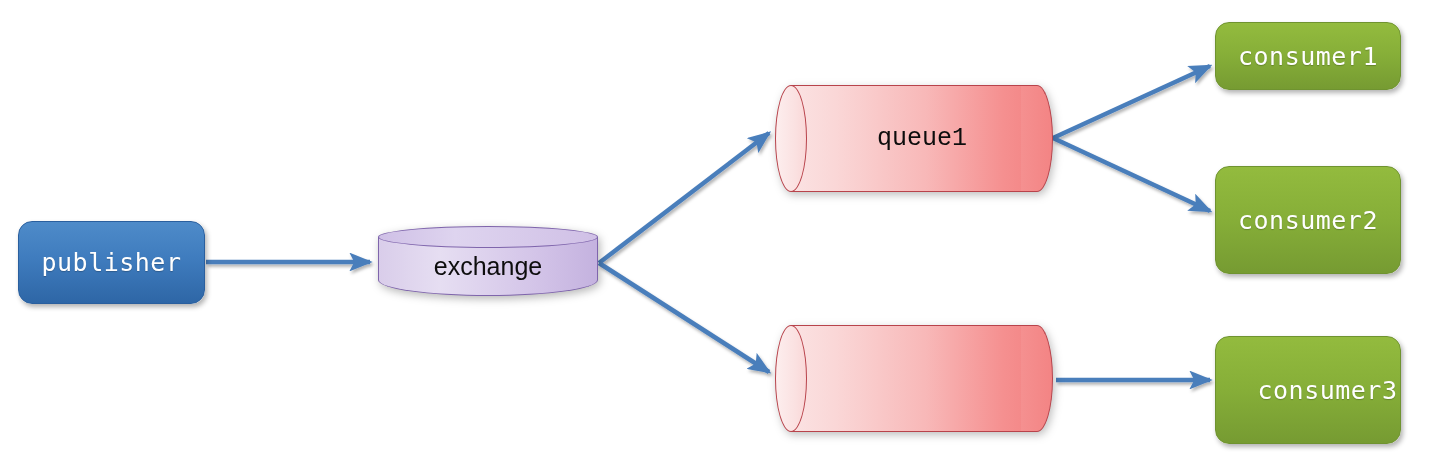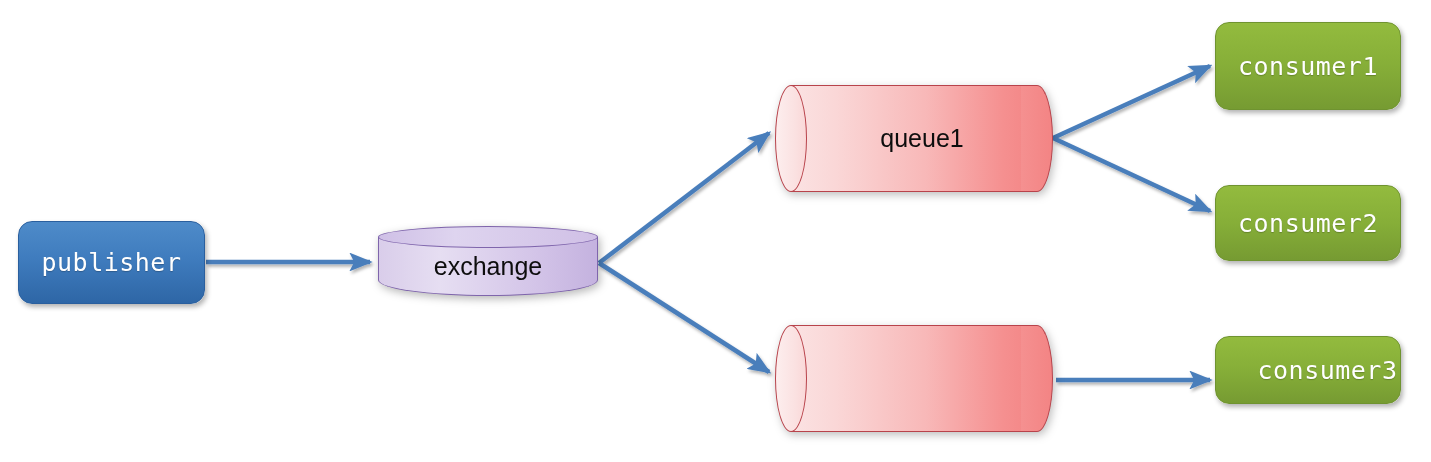--- a/index.html
+++ b/index.html
@@ -135,21 +135,21 @@
   }
   .hcyl .cyl-label {
     position: absolute;
     left: 32px;
     right: 16px;
     top: 0;
     bottom: 0;
     display: flex;
     align-items: center;
     justify-content: center;
-    font-family: Liberation Sans, sans-serif;
+    font-family: Liberation Mono, monospace;
     font-size: 25px;
     color: #0d0d0d;
     z-index: 3;
   }
 </style>
 </head>
 <body>
 
 <div id="diagram-canvas">
 
@@ -189,25 +189,25 @@
     <div class="hcyl-cap-left"></div>
     <div class="cyl-label">queue1</div>
   </div>
 
   <div class="node hcyl" style="left:775px; top:325px; width:278px; height:107px;">
     <div class="hcyl-body"></div>
     <div class="hcyl-cap-right"></div>
     <div class="hcyl-cap-left"></div>
   </div>
 
-  <div class="node rrect node-consumer" style="left:1215px; top:22px; width:186px; height:88px;">
+  <div class="node rrect node-consumer" style="left:1215px; top:22px; width:186px; height:68px;">
     <span>consumer1</span>
   </div>
 
-  <div class="node rrect node-consumer" style="left:1215px; top:185px; width:186px; height:76px;">
+  <div class="node rrect node-consumer" style="left:1215px; top:166px; width:186px; height:108px;">
     <span>consumer2</span>
   </div>
 
-  <div class="node rrect node-consumer" style="left:1215px; top:336px; width:186px; height:68px;padding-left:39px;">
+  <div class="node rrect node-consumer" style="left:1215px; top:336px; width:186px; height:108px;padding-left:39px;">
     <span>consumer3</span>
   </div>
 
 </div>
 
 </body></html>

